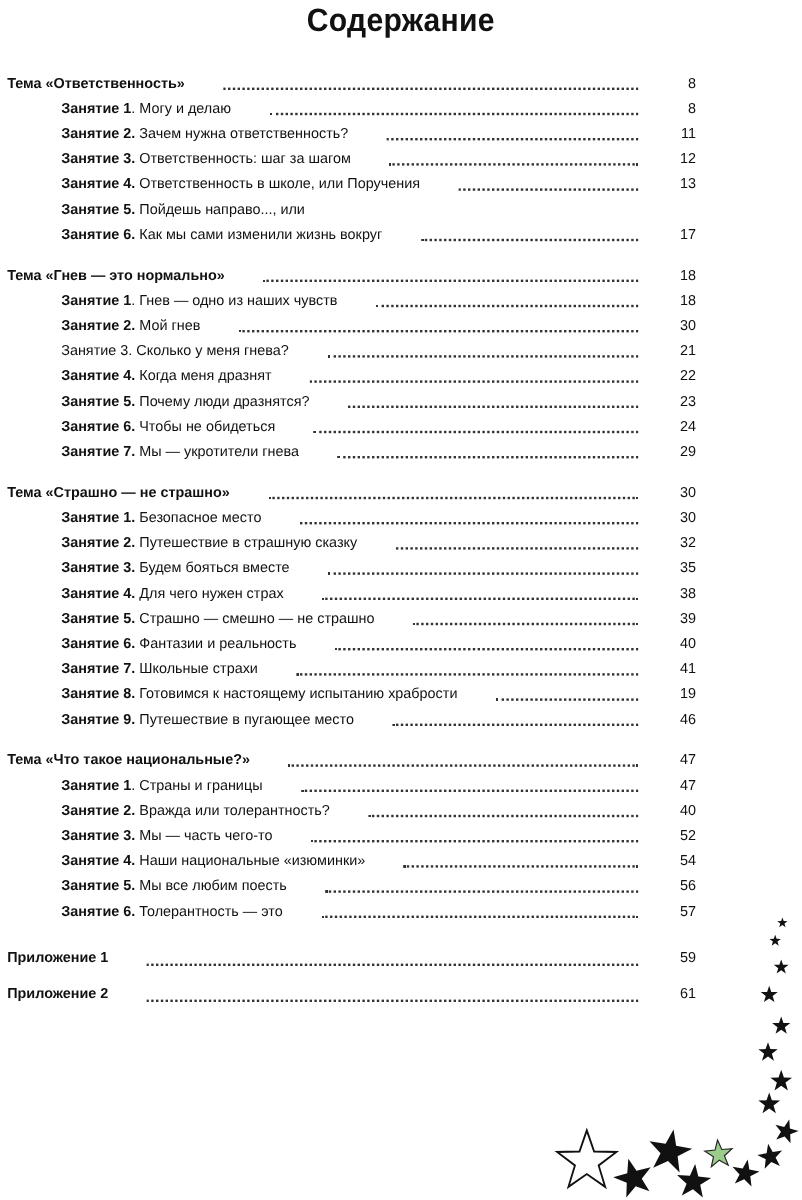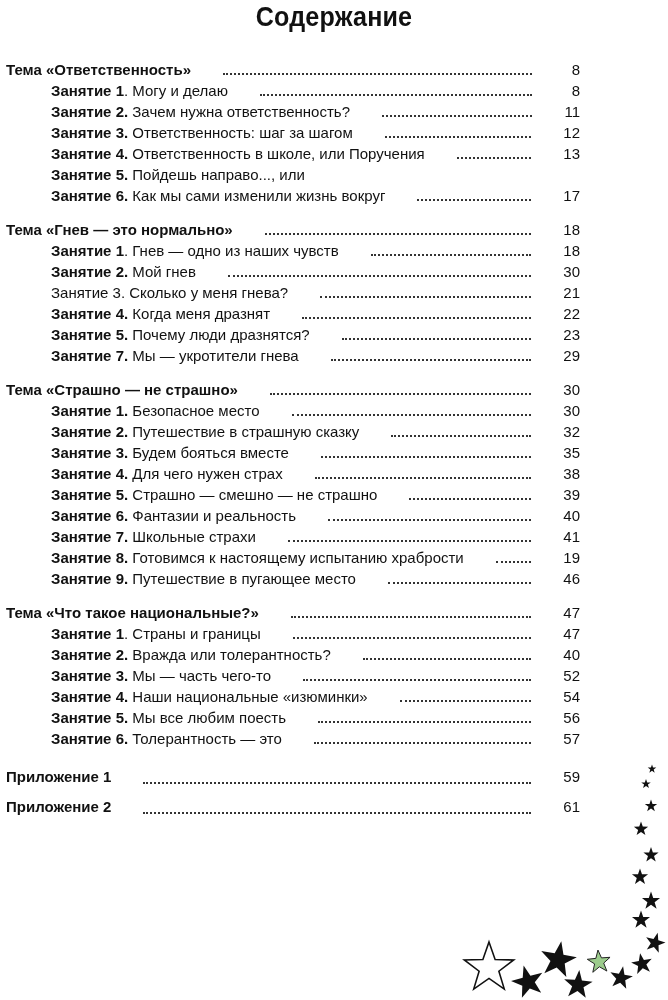--- a/index.html
+++ b/index.html
@@ -10,21 +10,21 @@
     .title {
       position: absolute; left: 0; top: 0; width: 668px; text-align: center;
       font-family: "Liberation Sans", sans-serif; font-weight: bold;
       font-size: 27px; line-height: 30px; top: 2px; letter-spacing: 0.2px;
       transform: scaleX(0.93);
     }
     .toc { position: absolute; left: 6px; top: 59px; width: 574px; }
     .section { margin-bottom: 13px; }
     .row {
       display: flex; align-items: flex-end; height: 21px; line-height: 21px;
-      font-size: 15px; white-space: nowrap; gap: 29px;
+      font-size: 12px; white-space: nowrap; gap: 29px;
     }
     .row .lbl { flex: 0 0 auto; }
     .row .lbl b { font-weight: bold; margin-left: 45px; }
     .row .lbl .t { font-weight: normal; }
     .row.theme .lbl { font-weight: bold; }
     .row.plain .lbl b { font-weight: normal; }
     .dots {
       flex: 1 1 auto; margin: 0 3px; overflow: hidden; position: relative;
       height: 21px;
     }
@@ -112,20 +112,25 @@
     </div>
     <div class="row">
       <span class="lbl"><b>Занятие 4.</b><span class="t"> </span><span class="t">Когда меня дразнят</span></span>
       <span class="dots"></span>
       <span class="page">22</span>
     </div>
     <div class="row">
       <span class="lbl"><b>Занятие 5.</b><span class="t"> </span><span class="t">Почему люди дразнятся?</span></span>
       <span class="dots"></span>
       <span class="page">23</span>
+    </div>
+    <div class="row">
+      <span class="lbl"><b>Занятие 6.</b><span class="t"> </span><span class="t">Чтобы не обидеться</span></span>
+      <span class="dots"></span>
+      <span class="page">24</span>
     </div>
     <div class="row">
       <span class="lbl"><b>Занятие 7.</b><span class="t"> </span><span class="t">Мы — укротители гнева</span></span>
       <span class="dots"></span>
       <span class="page">29</span>
     </div>
   </div>
 
   <div class="section">
     <div class="row theme">

